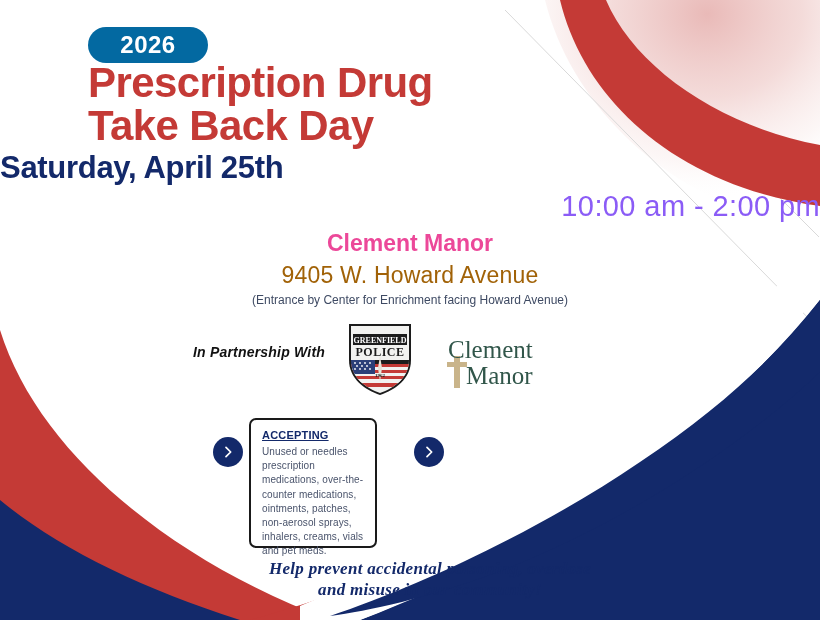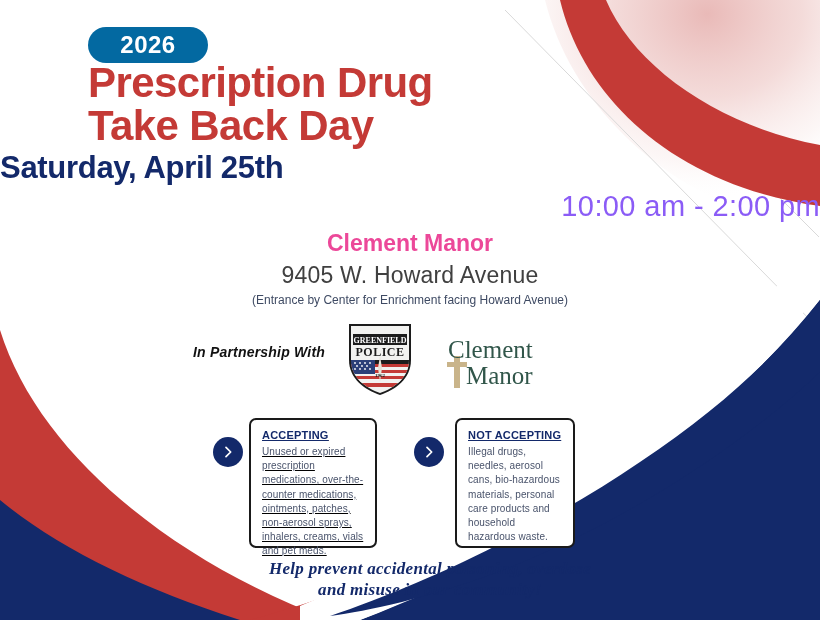--- a/index.html
+++ b/index.html
@@ -89,21 +89,21 @@
     color: #ec4899;
     font-size: 23px;
     font-weight: bold;
   }
   .address-line {
     position: absolute;
     left: 0;
     right: 0;
     top: 262px;
     text-align: center;
-    color: #404040;
+    color: #a16207;
     font-size: 23px;
     font-weight: normal;
     letter-spacing: 0.2px;
   }
   .entrance-line {
     position: absolute;
     left: 0;
     right: 0;
     top: 293px;
     text-align: center;
@@ -155,21 +155,21 @@
   .chev-reject { left: 414px; top: 437px; }
 
   .infobox {
     position: absolute;
     background: #ffffff;
     border: 2px solid #1a1a1a;
     border-radius: 7px;
     box-sizing: border-box;
     padding: 9px 11px 9px 11px;
   }
-  .infobox-accept { left: 249px; top: 418px; width: 128px; height: 130px; text-decoration: underline; }
+  .infobox-accept { left: 249px; top: 418px; width: 128px; height: 130px; }
   .infobox-reject { left: 455px; top: 418px; width: 120px; height: 130px; }
 
   .infobox h4 {
     margin: 0 0 4px 0;
     font-size: 11px;
     font-weight: bold;
     color: #13296a;
     text-decoration: underline;
     letter-spacing: 0.2px;
   }
@@ -304,29 +304,25 @@
     <text x="30" y="50" fill="#31564a" font-family="Liberation Serif, serif" font-size="25">Manor</text>
   </svg>
 
   <div class="chev chev-accept">
     <svg viewBox="0 0 24 24" width="16" height="16" aria-hidden="true">
       <path d="M9 5 L16 12 L9 19" fill="none" stroke="#ffffff" stroke-width="2.6" stroke-linecap="round" stroke-linejoin="round"></path>
     </svg>
   </div>
   <div class="infobox infobox-accept">
     <h4>ACCEPTING</h4>
-    <p>Unused or expired prescription medications, over-the-counter medications, ointments, patches, non-aerosol sprays, inhalers, creams, vials and pet meds.</p>
+    <p>Unused or needles prescription medications, over-the-counter medications, ointments, patches, non-aerosol sprays, inhalers, creams, vials and pet meds.</p>
   </div>
 
   <div class="chev chev-reject">
     <svg viewBox="0 0 24 24" width="16" height="16" aria-hidden="true">
       <path d="M9 5 L16 12 L9 19" fill="none" stroke="#ffffff" stroke-width="2.6" stroke-linecap="round" stroke-linejoin="round"></path>
     </svg>
   </div>
-  <div class="infobox infobox-reject">
-    <h4>NOT ACCEPTING</h4>
-    <p>Illegal drugs, needles, aerosol cans, bio-hazardous materials, personal care products and household hazardous waste.</p>
-  </div>
 
   <div class="tagline">Help prevent accidental poisoning, overdose
 and misuse in our community!</div>
 
 </div>
 
 </body></html>

